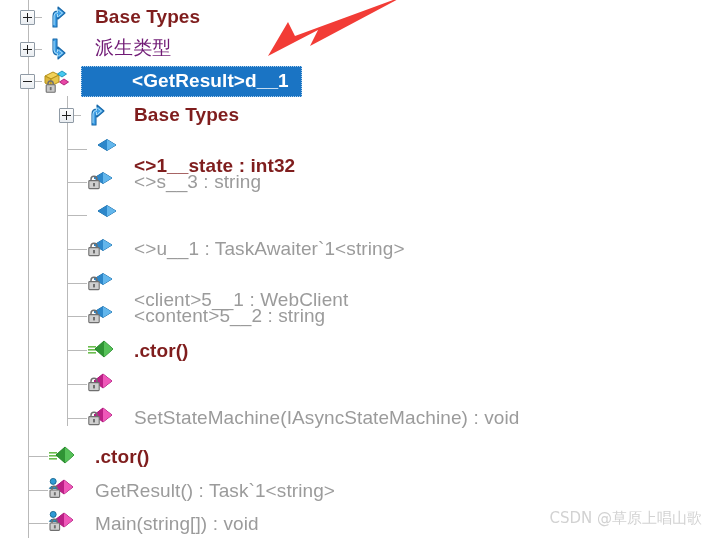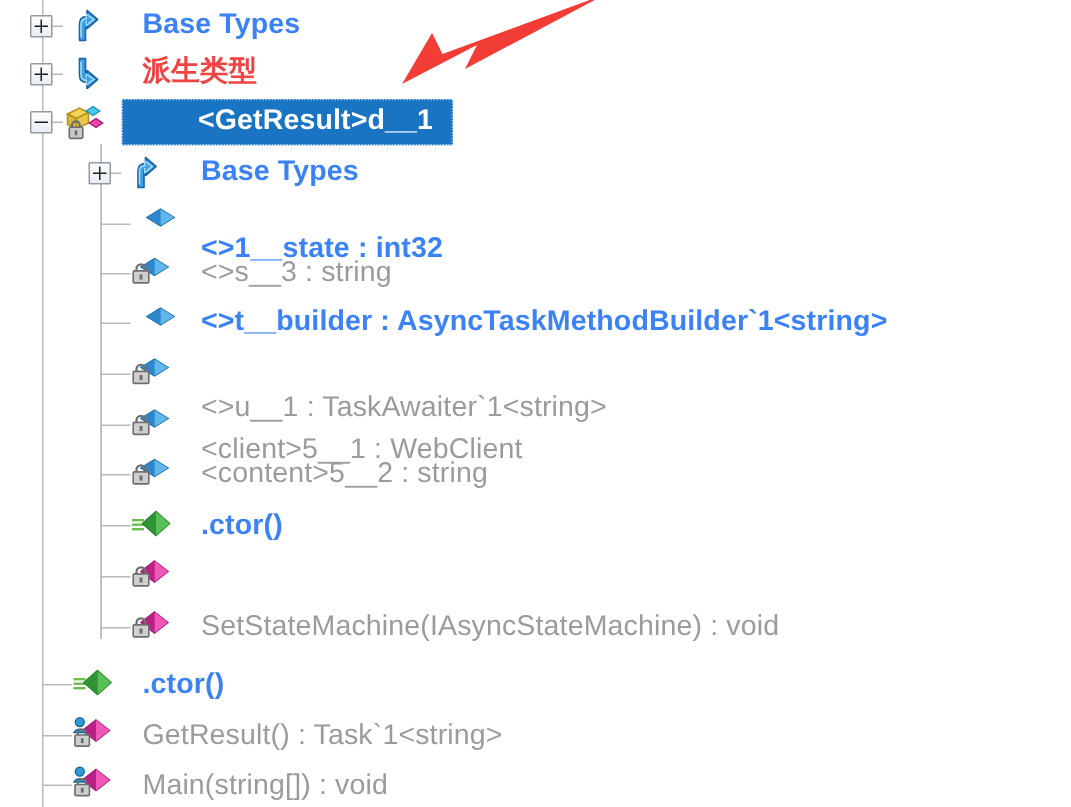--- a/index.html
+++ b/index.html
@@ -72,23 +72,23 @@
   }
   .icon svg { display: block; }
 
   
   .label {
     position: absolute;
     font-size: 19px;
     letter-spacing: 0.1px;
     line-height: 1;
   }
-  .label.public  { color: #3b82f6; font-weight: 600; }
+  .label.public  { color: #7f1d1d; font-weight: 600; }
   .label.private { color: #9b9b9b; font-weight: 400; }
-  .label.cjk     { color: #ef4444; font-weight: 700;
+  .label.cjk     { color: #701a75; font-weight: 400;
                    font-family: "DejaVu Sans", "Liberation Sans", sans-serif; }
 
   
   .selection {
     position: absolute;
     background: #1a74c4;
     border: 1px dotted #a9cdeb;
     box-sizing: border-box;
     border-radius: 1px;
   }
@@ -211,33 +211,32 @@
   </div>
   <div class="label private" style="left:134px; top:172px;">&lt;&gt;s__3 : string</div>
 
   <div class="icon" style="left:94px; top:202px;">
     <svg width="26" height="26" viewBox="0 0 26 26">
       <path d="M13 3.5 L22 9 L13 14.5 L4 9 Z" fill="#3f9fe0" stroke="#1d6ea8" stroke-width="1"></path>
       <path d="M13 3.5 L22 9 L13 14.5 Z" fill="#62b6ec"></path>
       <path d="M13 3.5 L4 9 L13 14.5 Z" fill="#2d87ca"></path>
     </svg>
   </div>
-  <div class="label public" style="left:134px; top:205px;">&lt;&gt;t__builder : AsyncTaskMethodBuilder`1&lt;string&gt;</div>
 
   <div class="icon" style="left:86px; top:236px;">
     <svg width="30" height="26" viewBox="0 0 30 26">
       <path d="M17 3.5 L26 9 L17 14.5 L8 9 Z" fill="#3f9fe0" stroke="#1d6ea8" stroke-width="1"></path>
       <path d="M17 3.5 L26 9 L17 14.5 Z" fill="#62b6ec"></path>
       <path d="M17 3.5 L8 9 L17 14.5 Z" fill="#2d87ca"></path>
       <path d="M5 12 L5 10.2 A3 3 0 0 1 11 10.2 L11 12" fill="none" stroke="#6f6f6f" stroke-width="1.5"></path>
       <rect x="2.8" y="11.6" width="10.4" height="8" rx="0.8" fill="#cfcfcf" stroke="#6f6f6f" stroke-width="1.1"></rect>
       <rect x="7" y="14" width="2" height="3.4" fill="#6f6f6f"></rect>
     </svg>
   </div>
-  <div class="label private" style="left:134px; top:239px;margin-top:23px;">&lt;&gt;u__1 : TaskAwaiter`1&lt;string&gt;</div>
+  <div class="label private" style="left:134px; top:239px;">&lt;&gt;u__1 : TaskAwaiter`1&lt;string&gt;</div>
 
   <div class="icon" style="left:86px; top:270px;">
     <svg width="30" height="26" viewBox="0 0 30 26">
       <path d="M17 3.5 L26 9 L17 14.5 L8 9 Z" fill="#3f9fe0" stroke="#1d6ea8" stroke-width="1"></path>
       <path d="M17 3.5 L26 9 L17 14.5 Z" fill="#62b6ec"></path>
       <path d="M17 3.5 L8 9 L17 14.5 Z" fill="#2d87ca"></path>
       <path d="M5 12 L5 10.2 A3 3 0 0 1 11 10.2 L11 12" fill="none" stroke="#6f6f6f" stroke-width="1.5"></path>
       <rect x="2.8" y="11.6" width="10.4" height="8" rx="0.8" fill="#cfcfcf" stroke="#6f6f6f" stroke-width="1.1"></rect>
       <rect x="7" y="14" width="2" height="3.4" fill="#6f6f6f"></rect>
     </svg>
@@ -330,14 +329,15 @@
     </svg>
   </div>
   <div class="label private" style="left:95px; top:514px;">Main(string[]) : void</div>
 
   <div id="annotation-arrow">
     <svg width="150" height="75" viewBox="0 0 150 75">
       <path d="M146 2 L52 52 L60 36 L10 62 L30 28 L37 42 Z" fill="#f23c36"></path>
     </svg>
   </div>
 
+  <div id="watermark">CSDN @草原上唱山歌</div>
 
 </div>
 
 </body></html>

